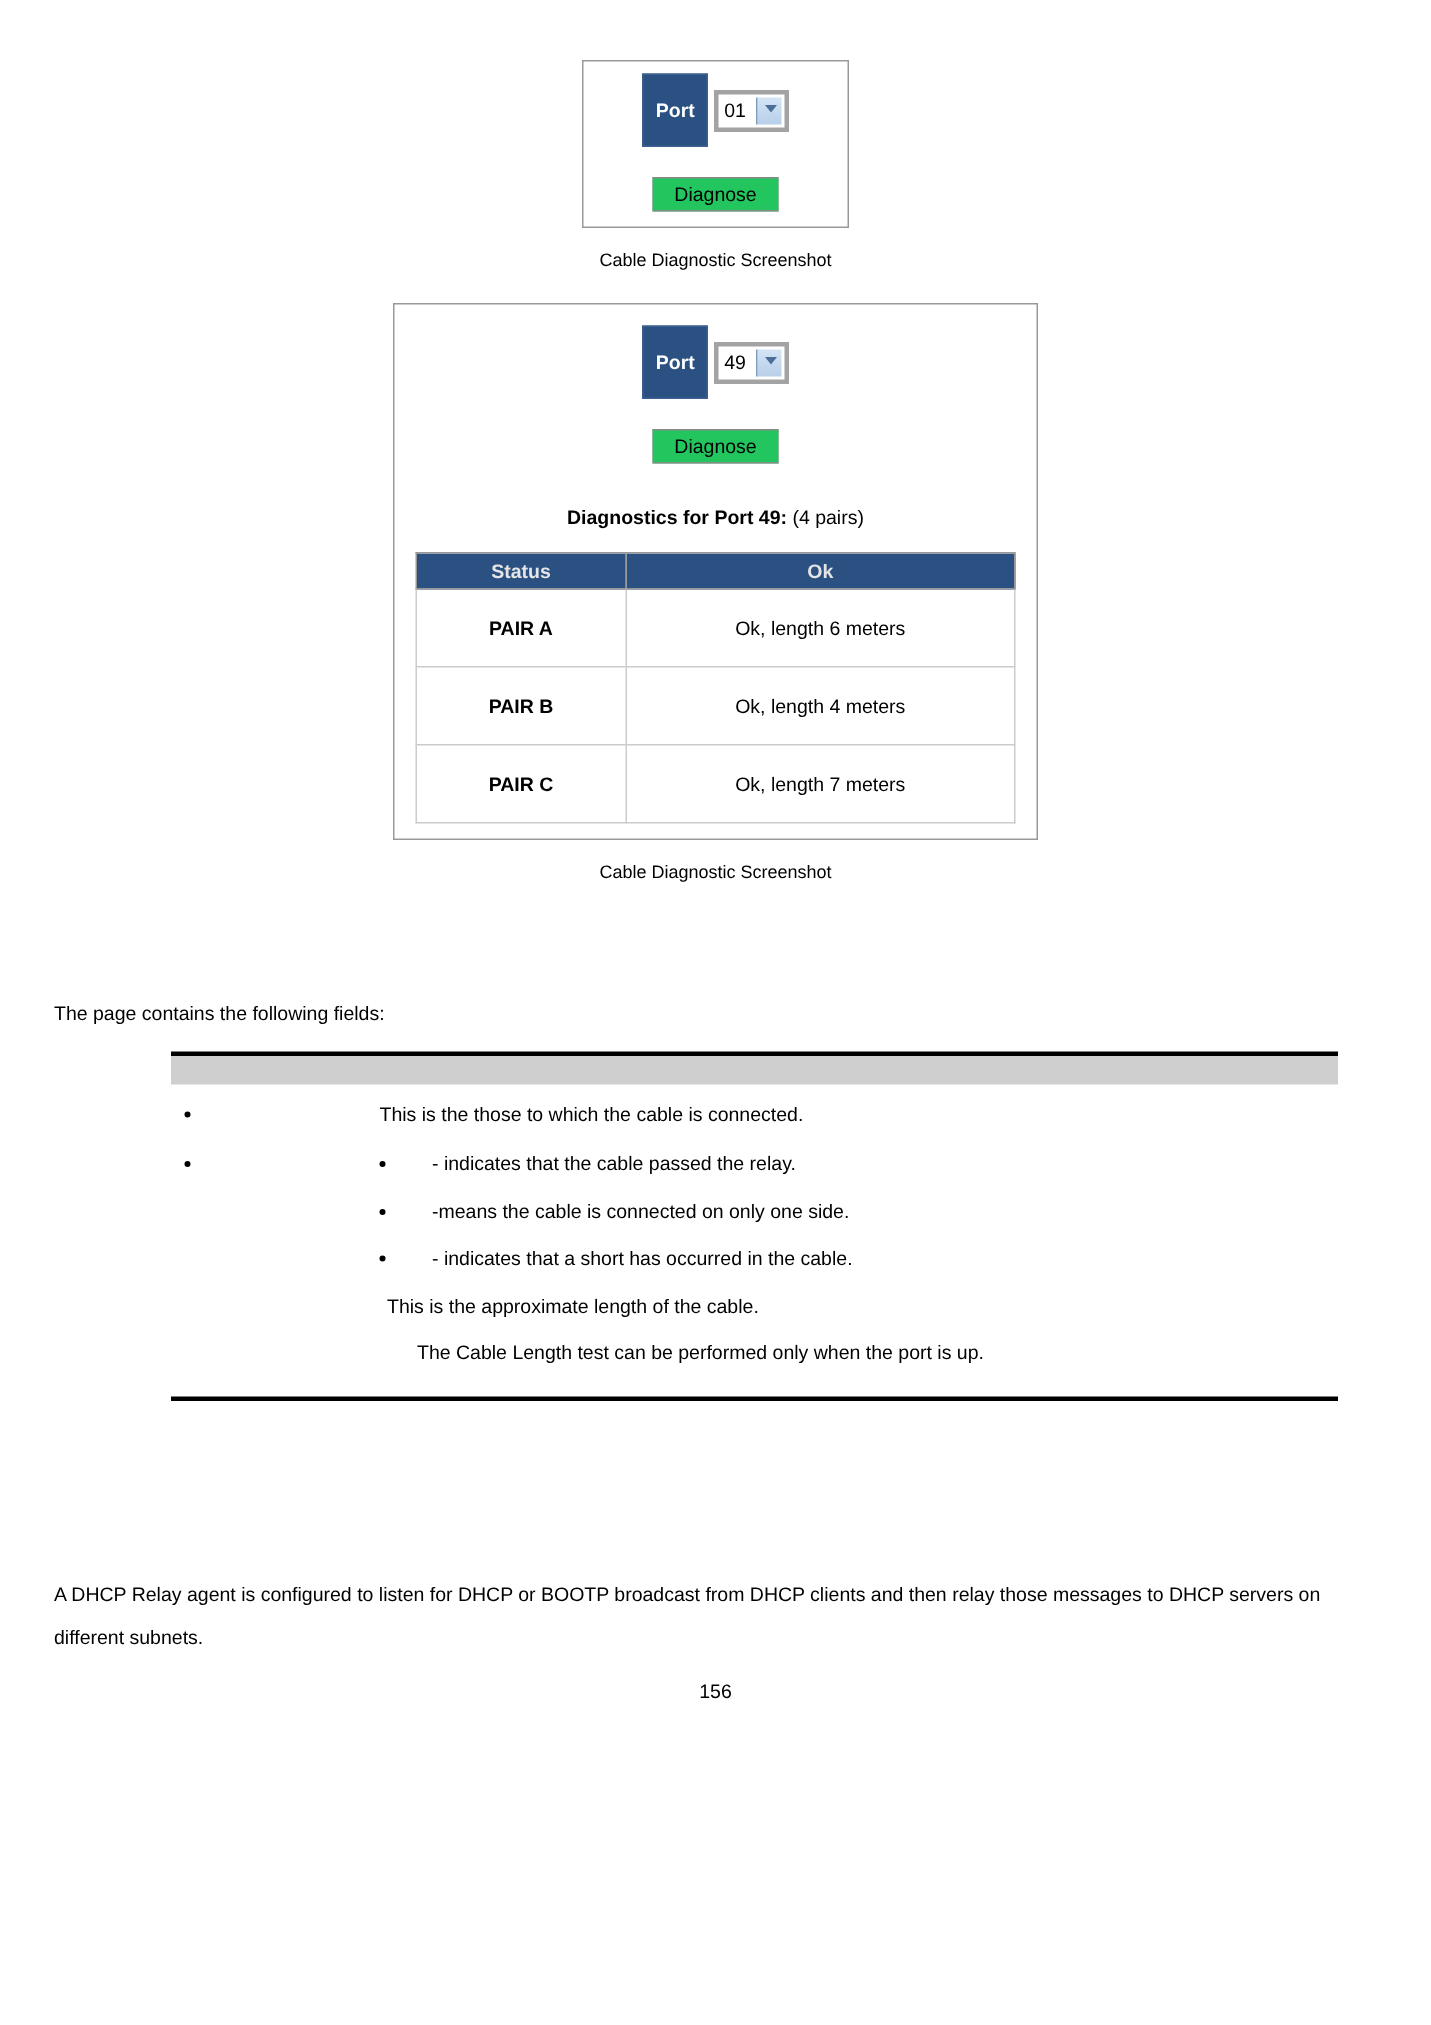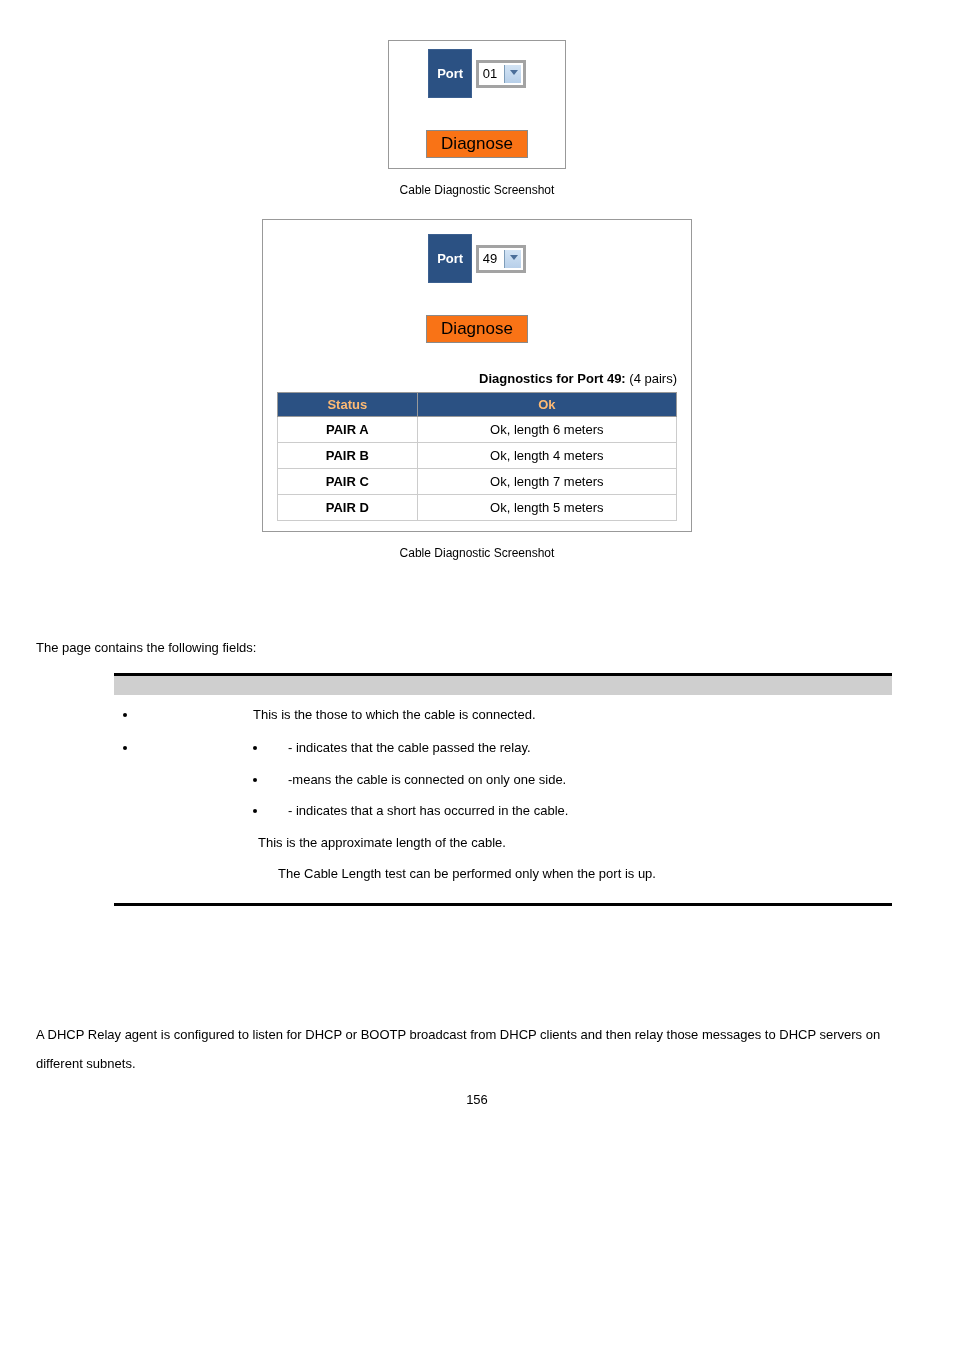--- a/index.html
+++ b/index.html
@@ -71,56 +71,56 @@
     top: 7px;
     width: 0;
     height: 0;
     border-left: 4px solid transparent;
     border-right: 4px solid transparent;
     border-top: 5px solid #4b6e99;
     z-index: 2;
   }
   .diag-btn {
     display: inline-block;
-    margin-top: 32px;
+    margin-top: 20px;
     padding: 3px 14px;
-    background: #f97316;
+    background: #22c55e;
     border: 1px solid #8a8a8a;
-    font-size: 17px;
+    font-size: 13px;
     cursor: pointer;
   }
   .caption {
     text-align: center;
     font-size: 12px;
     margin: 8px 0 22px 0;
     color: #000;
   }
   .diag-header {
-    text-align: right;
+    text-align: center;
     font-weight: bold;
     font-size: 13px;
     margin-top: 28px;
-    margin-bottom: 6px;
+    margin-bottom: 16px;
   }
   .diag-header span { font-weight: normal; }
 
   table.diag {
     width: 100%;
     border-collapse: collapse;
     font-size: 13px;
   }
   table.diag th {
     background: #2b5183;
-    color: #fdba74;
+    color: #e5e5e5;
     font-weight: bold;
     padding: 4px 6px;
     border: 1px solid #999;
   }
   table.diag td {
-    padding: 5px 6px;
+    padding: 18px 6px;
     border: 1px solid #ccc;
     text-align: center;
   }
   table.diag td.pair { font-weight: bold; }
 
   
   .intro {
     margin-top: 80px;
     margin-bottom: 18px;
   }
@@ -220,24 +220,20 @@
           <td class="pair">PAIR A</td>
           <td>Ok, length 6 meters</td>
         </tr>
         <tr>
           <td class="pair">PAIR B</td>
           <td>Ok, length 4 meters</td>
         </tr>
         <tr>
           <td class="pair">PAIR C</td>
           <td>Ok, length 7 meters</td>
-        </tr>
-        <tr>
-          <td class="pair">PAIR D</td>
-          <td>Ok, length 5 meters</td>
         </tr>
       </tbody>
     </table>
   </div>
 </div>
 <div class="caption">Cable Diagnostic Screenshot</div>
 
 <p class="intro">The page contains the following fields:</p>
 
 <div class="fields-box">

